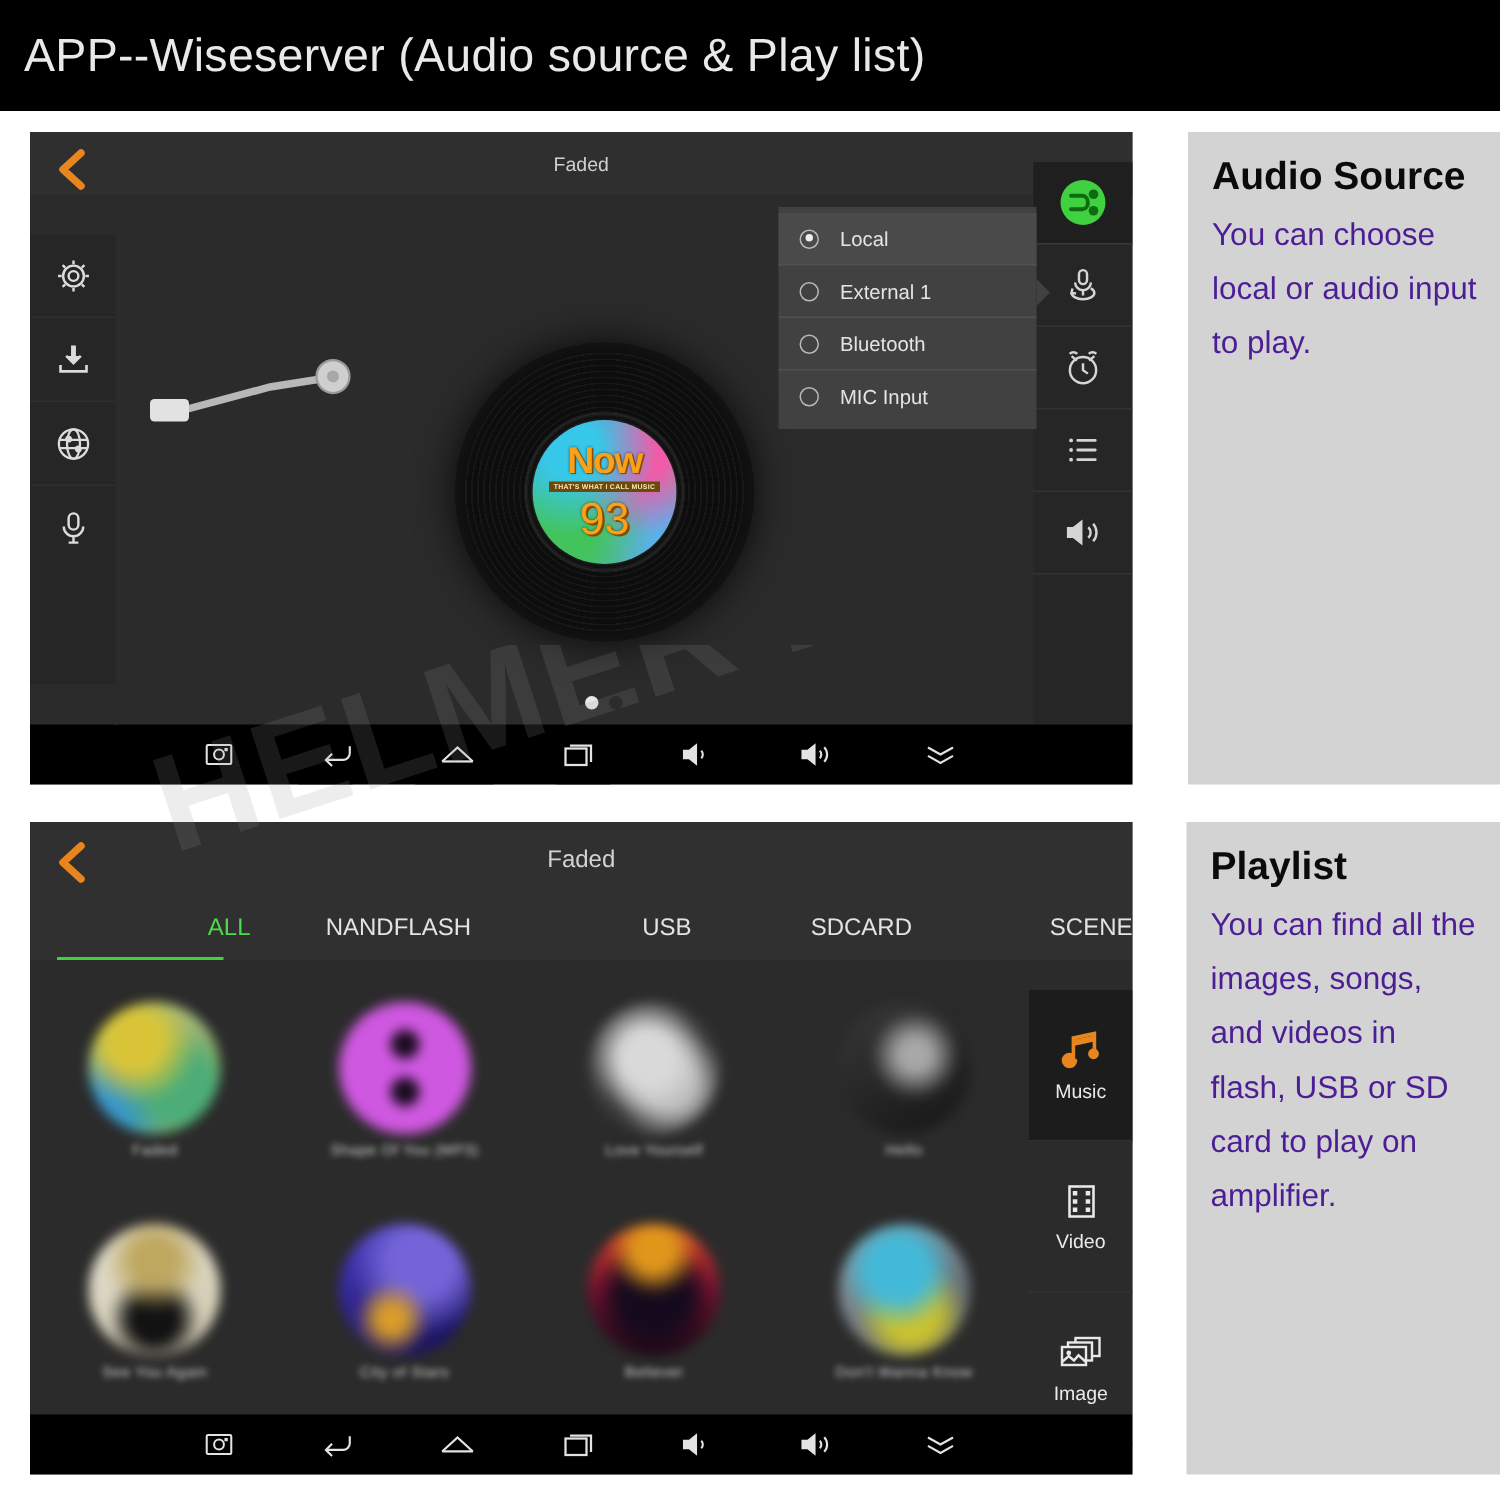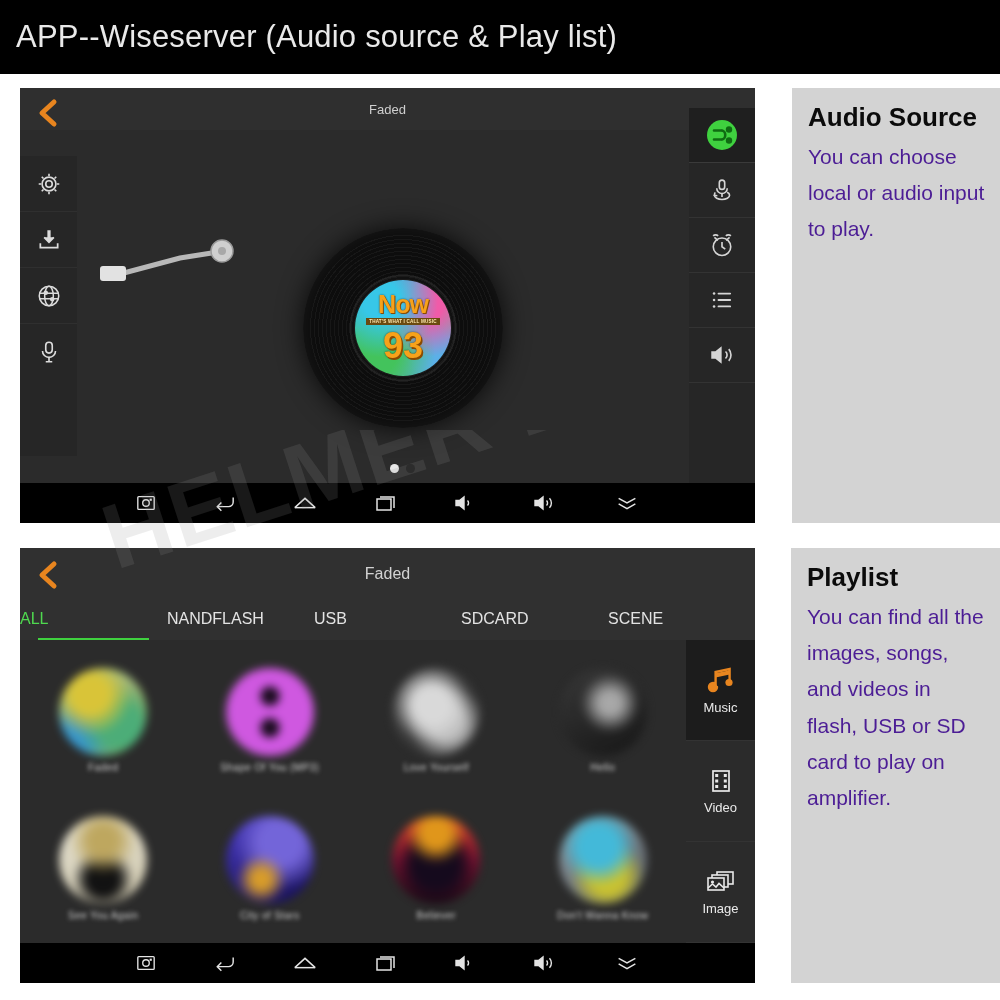--- a/index.html
+++ b/index.html
@@ -125,21 +125,21 @@
   .label-now {
     font-size: 25px; font-weight: 800; color: #f7a21a; line-height: .95;
     text-shadow: 1px 1px 0 #8a4a00, 0 0 2px rgba(0,0,0,.6);
     letter-spacing: -1px;
   }
   .label-sub {
     font-size: 4.6px; font-weight: 700; color: #ffe9b0; letter-spacing: .2px;
     background: #6b4a10; padding: 1px 3px; margin-top: 1px; white-space: nowrap;
   }
   .label-num {
-    font-size: 36px; font-weight: 700; color: #f7a21a; line-height: .9;
+    font-size: 30px; font-weight: 400; color: #f7a21a; line-height: .9;
     text-shadow: 1.5px 1.5px 0 #8a4a00, 0 0 2px rgba(0,0,0,.6);
     margin-top: 5px;
   }
   .tonearm { position: absolute; left: 60px; top: 150px; width: 160px; height: 50px; }
 
   
   .source-popup {
     position: absolute; left: 499px; top: 50px; width: 172px;
     background: #414141; z-index: 13;
     padding: 4px 0;
@@ -209,21 +209,21 @@
   .s2-topbar {
     position: absolute; left: 0; top: 0; width: 735px; height: 52px;
     background: #303030; display: flex; align-items: center; justify-content: center;
   }
   .s2-track-title { color: #d2d2d2; font-size: 16px; }
   .s2-tabs {
     position: absolute; left: 0; top: 52px; width: 735px; height: 40px;
     background: #303030; display: flex; align-items: center;
   }
   .tab {
-    flex: 1; text-align: left; color: #e3e3e3; font-size: 16px;
+    flex: 1; text-align: right; color: #e3e3e3; font-size: 16px;
     position: relative; height: 40px; line-height: 38px;
   }
   .tab.active { color: #4fd94f; }
   .tab.active::after {
     content:""; position: absolute; left: 12%; right: 12%; bottom: -1px;
     height: 3px; background: #3fd13f;
   }
   .s2-grid {
     position: absolute; left: 0; top: 92px; width: 666px; height: 303px;
     background: #2b2b2b; padding: 6px 0 0 0;
@@ -240,21 +240,21 @@
   }
   .s2-right-rail {
     position: absolute; right: 0; top: 92px; width: 69px; height: 303px;
     background: #2b2b2b;
   }
   .mrail {
     height: 101px; display: flex; flex-direction: column;
     align-items: center; justify-content: center; gap: 5px;
     border-bottom: 1px solid #333;
   }
-  .mrail.active { background: #1c1c1c; }
+  .mrail.active { background: #1c1c1c; margin-top: 20px; }
   .mrail-lbl { font-size: 13px; color: #eaeaea; }
 
   svg { display: block; }
 </style>
 </head>
 <body>
 
 <div id="root">
 
   <div class="header">
@@ -320,20 +320,39 @@
     </div>
     <div class="tonearm">
       <svg width="160" height="50" viewBox="0 0 160 50">
         <path d="M40 36 L100 20 L138 14" stroke="#b8b8b8" stroke-width="5" fill="none" stroke-linecap="round"></path>
         <rect x="20" y="28" width="26" height="15" rx="3" fill="#e2e2e2"></rect>
         <circle cx="142" cy="13" r="11" fill="#cfcfcf" stroke="#9a9a9a" stroke-width="1.5"></circle>
         <circle cx="142" cy="13" r="4" fill="#a8a8a8"></circle>
       </svg>
     </div>
 
+    <div class="source-popup">
+      <div class="popup-tail"></div>
+      <div class="src-row sel">
+        <div class="radio on"></div>
+        <div class="src-label">Local</div>
+      </div>
+      <div class="src-row">
+        <div class="radio"></div>
+        <div class="src-label">External 1</div>
+      </div>
+      <div class="src-row">
+        <div class="radio"></div>
+        <div class="src-label">Bluetooth</div>
+      </div>
+      <div class="src-row">
+        <div class="radio"></div>
+        <div class="src-label">MIC Input</div>
+      </div>
+    </div>
 
     <div class="s1-right-rail">
       <div class="rrail-btn first">
         <svg width="34" height="34" viewBox="0 0 34 34">
           <circle cx="17" cy="17" r="15" fill="#3fd13f"></circle>
           <path d="M9 12.5h7.5M9 21.5h7.5" stroke="#0f6b12" stroke-width="2.6" stroke-linecap="round"></path>
           <path d="M16.5 12.5c5 0 5 9 0 9" stroke="#0f6b12" stroke-width="2.6" fill="none"></path>
           <circle cx="24" cy="11.5" r="3.2" fill="#0f6b12"></circle>
           <circle cx="24" cy="22.5" r="3.2" fill="#0f6b12"></circle>
         </svg>

